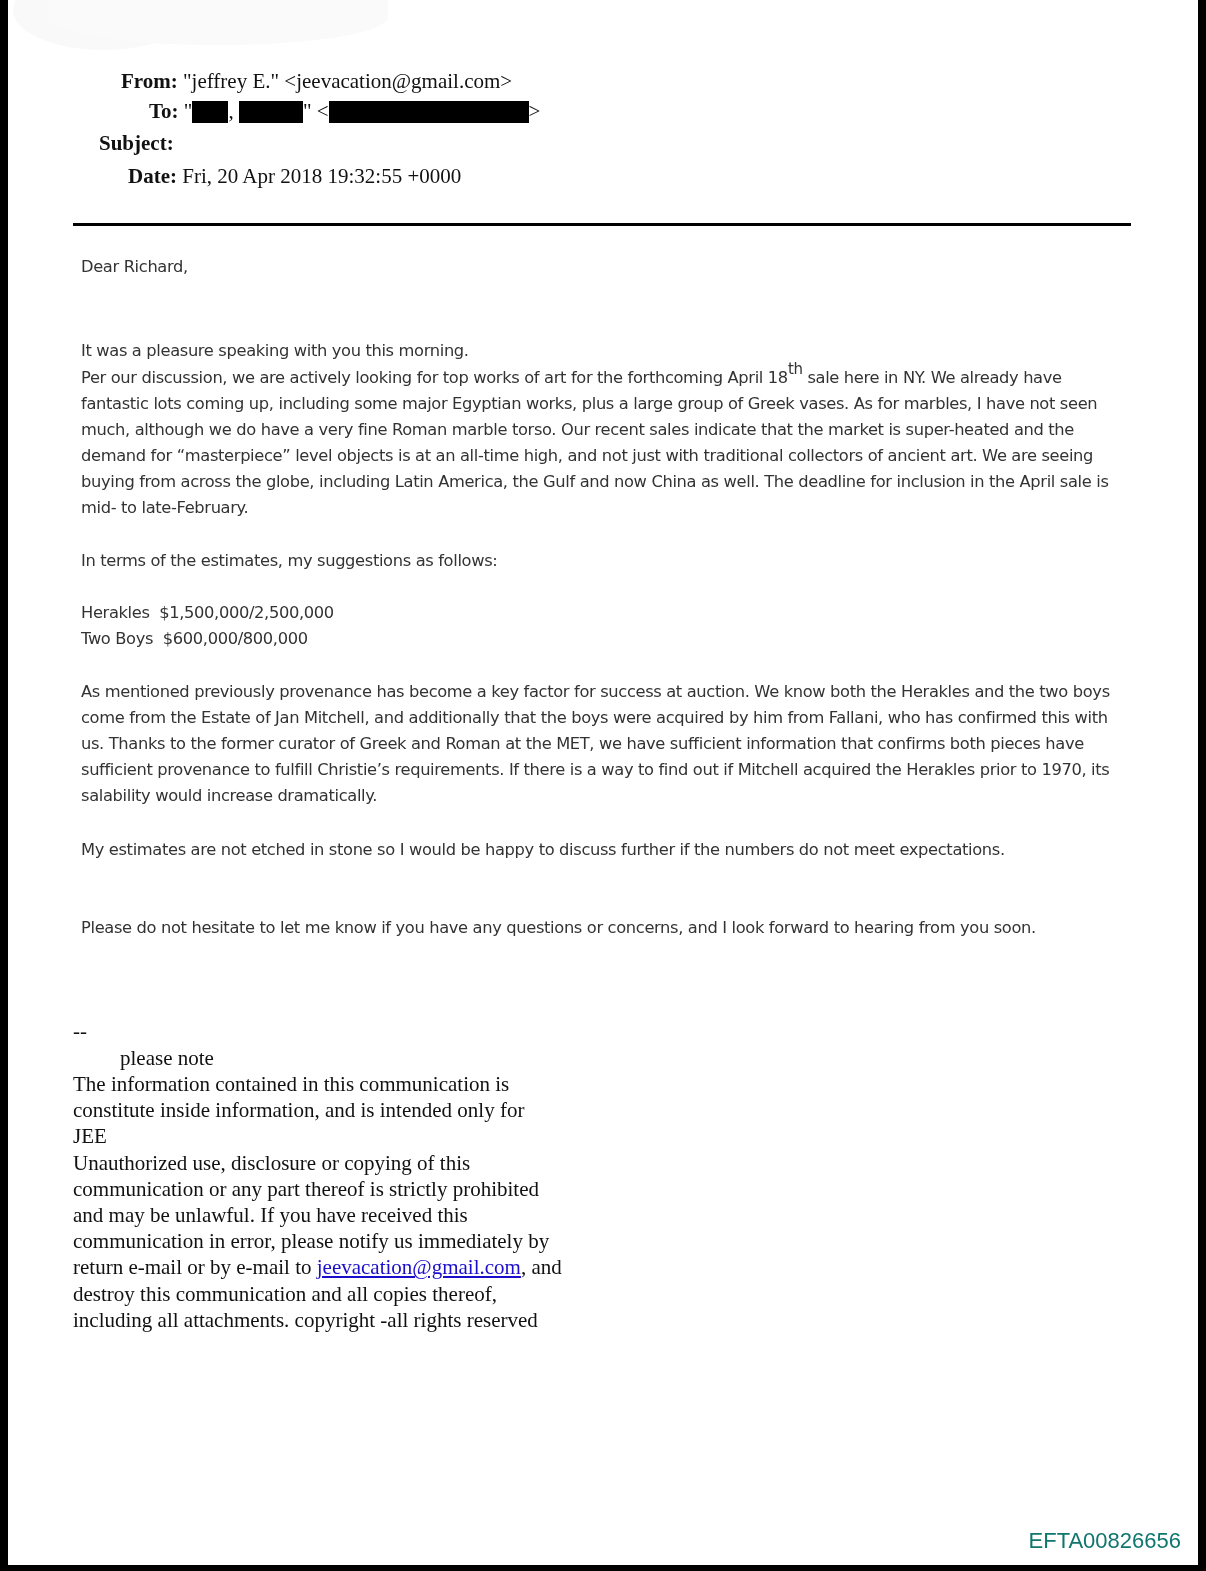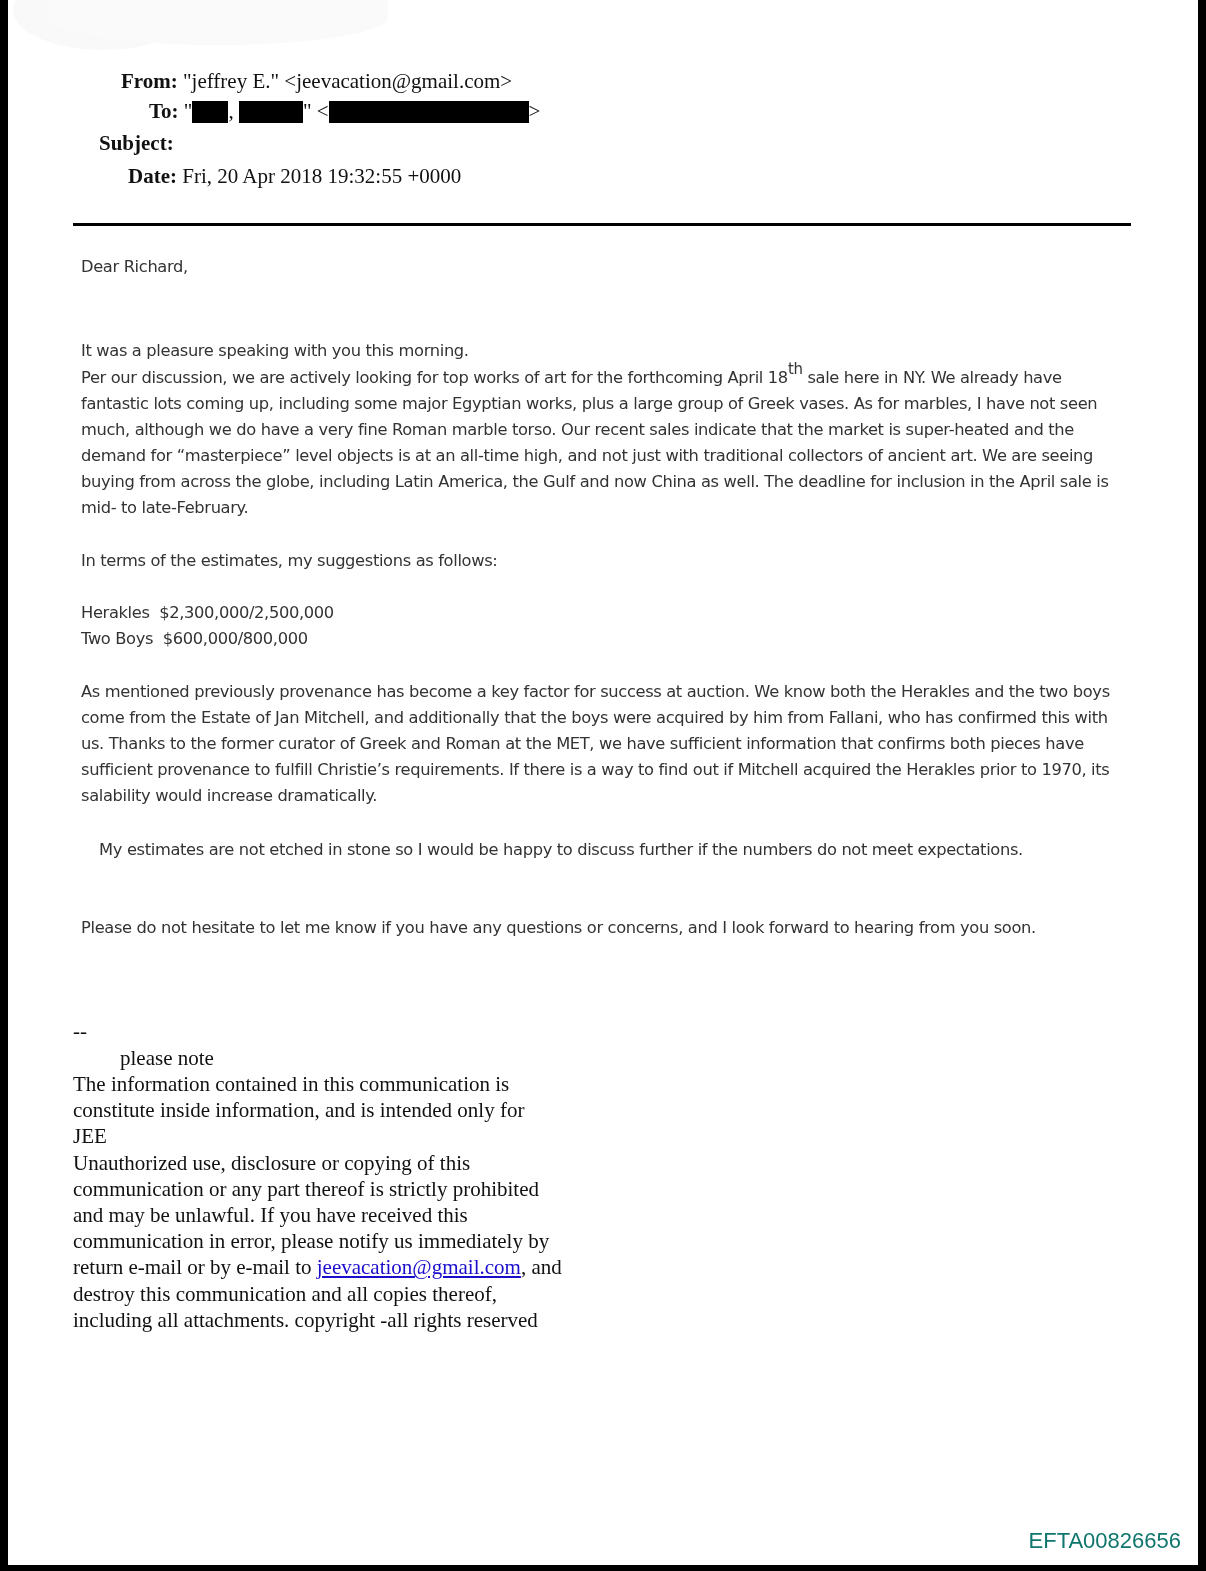--- a/index.html
+++ b/index.html
@@ -60,27 +60,27 @@
   <div class="body" style="top:320px; width:1050px;margin-top:18px;">
     <p>It was a pleasure speaking with you this morning.</p>
   </div>
   <div class="body" style="top:365px; width:1045px;">
     <p><span>Per our discussion, we are actively looking for top works of art for the forthcoming April 18</span><sup>th</sup><span> sale here in NY.  We already have fantastic lots coming up, including some major Egyptian works, plus a large group of Greek vases.  As for marbles, I have not seen much, although we do have a very fine Roman marble torso.  Our recent sales indicate that the market is super-heated and the demand for “masterpiece” level objects is at an all-time high, and not just with traditional collectors of ancient art.  We are seeing buying from across the globe, including Latin America, the Gulf and now China as well.  The deadline for inclusion in the April sale is mid- to late-February.</span></p>
   </div>
   <div class="body" style="top:548px; width:1050px;">
     <p>In terms of the estimates, my suggestions as follows:</p>
   </div>
   <div class="body" style="top:600px; width:1050px;">
-    <p><span>Herakles</span>&nbsp;&nbsp;<span>$2,300,000/2,500,000</span></p>
+    <p><span>Herakles</span>&nbsp;&nbsp;<span>$1,500,000/2,500,000</span></p>
     <p><span>Two Boys</span>&nbsp;&nbsp;<span>$600,000/800,000</span></p>
   </div>
   <div class="body" style="top:679px; width:1045px;">
     <p>As mentioned previously provenance has become a key factor for success at auction.  We know both the Herakles and the two boys come from the Estate of Jan Mitchell, and additionally that the boys were acquired by him from Fallani, who has confirmed this with us.  Thanks to the former curator of Greek and Roman at the MET, we have sufficient information that confirms both pieces have sufficient provenance to fulfill Christie’s requirements.  If there is a way to find out if Mitchell acquired the Herakles prior to 1970, its salability would increase dramatically.</p>
   </div>
-  <div class="body" style="top:837px; width:960px;text-align:center;">
+  <div class="body" style="top:837px; width:960px;">
     <p>My estimates are not etched in stone so I would be happy to discuss further if the numbers do not meet expectations.</p>
   </div>
   <div class="body" style="top:915px; width:1050px;">
     <p>Please do not hesitate to let me know if you have any questions or concerns, and I look forward to hearing from you soon.</p>
   </div>
 
   <div class="sig" style="top:1018px;">--</div>
   <div class="sig" style="top:1045px; left:112px;">please note</div>
   <div class="sig" style="top:1071px;">
     <div>The information contained in this communication is</div>

